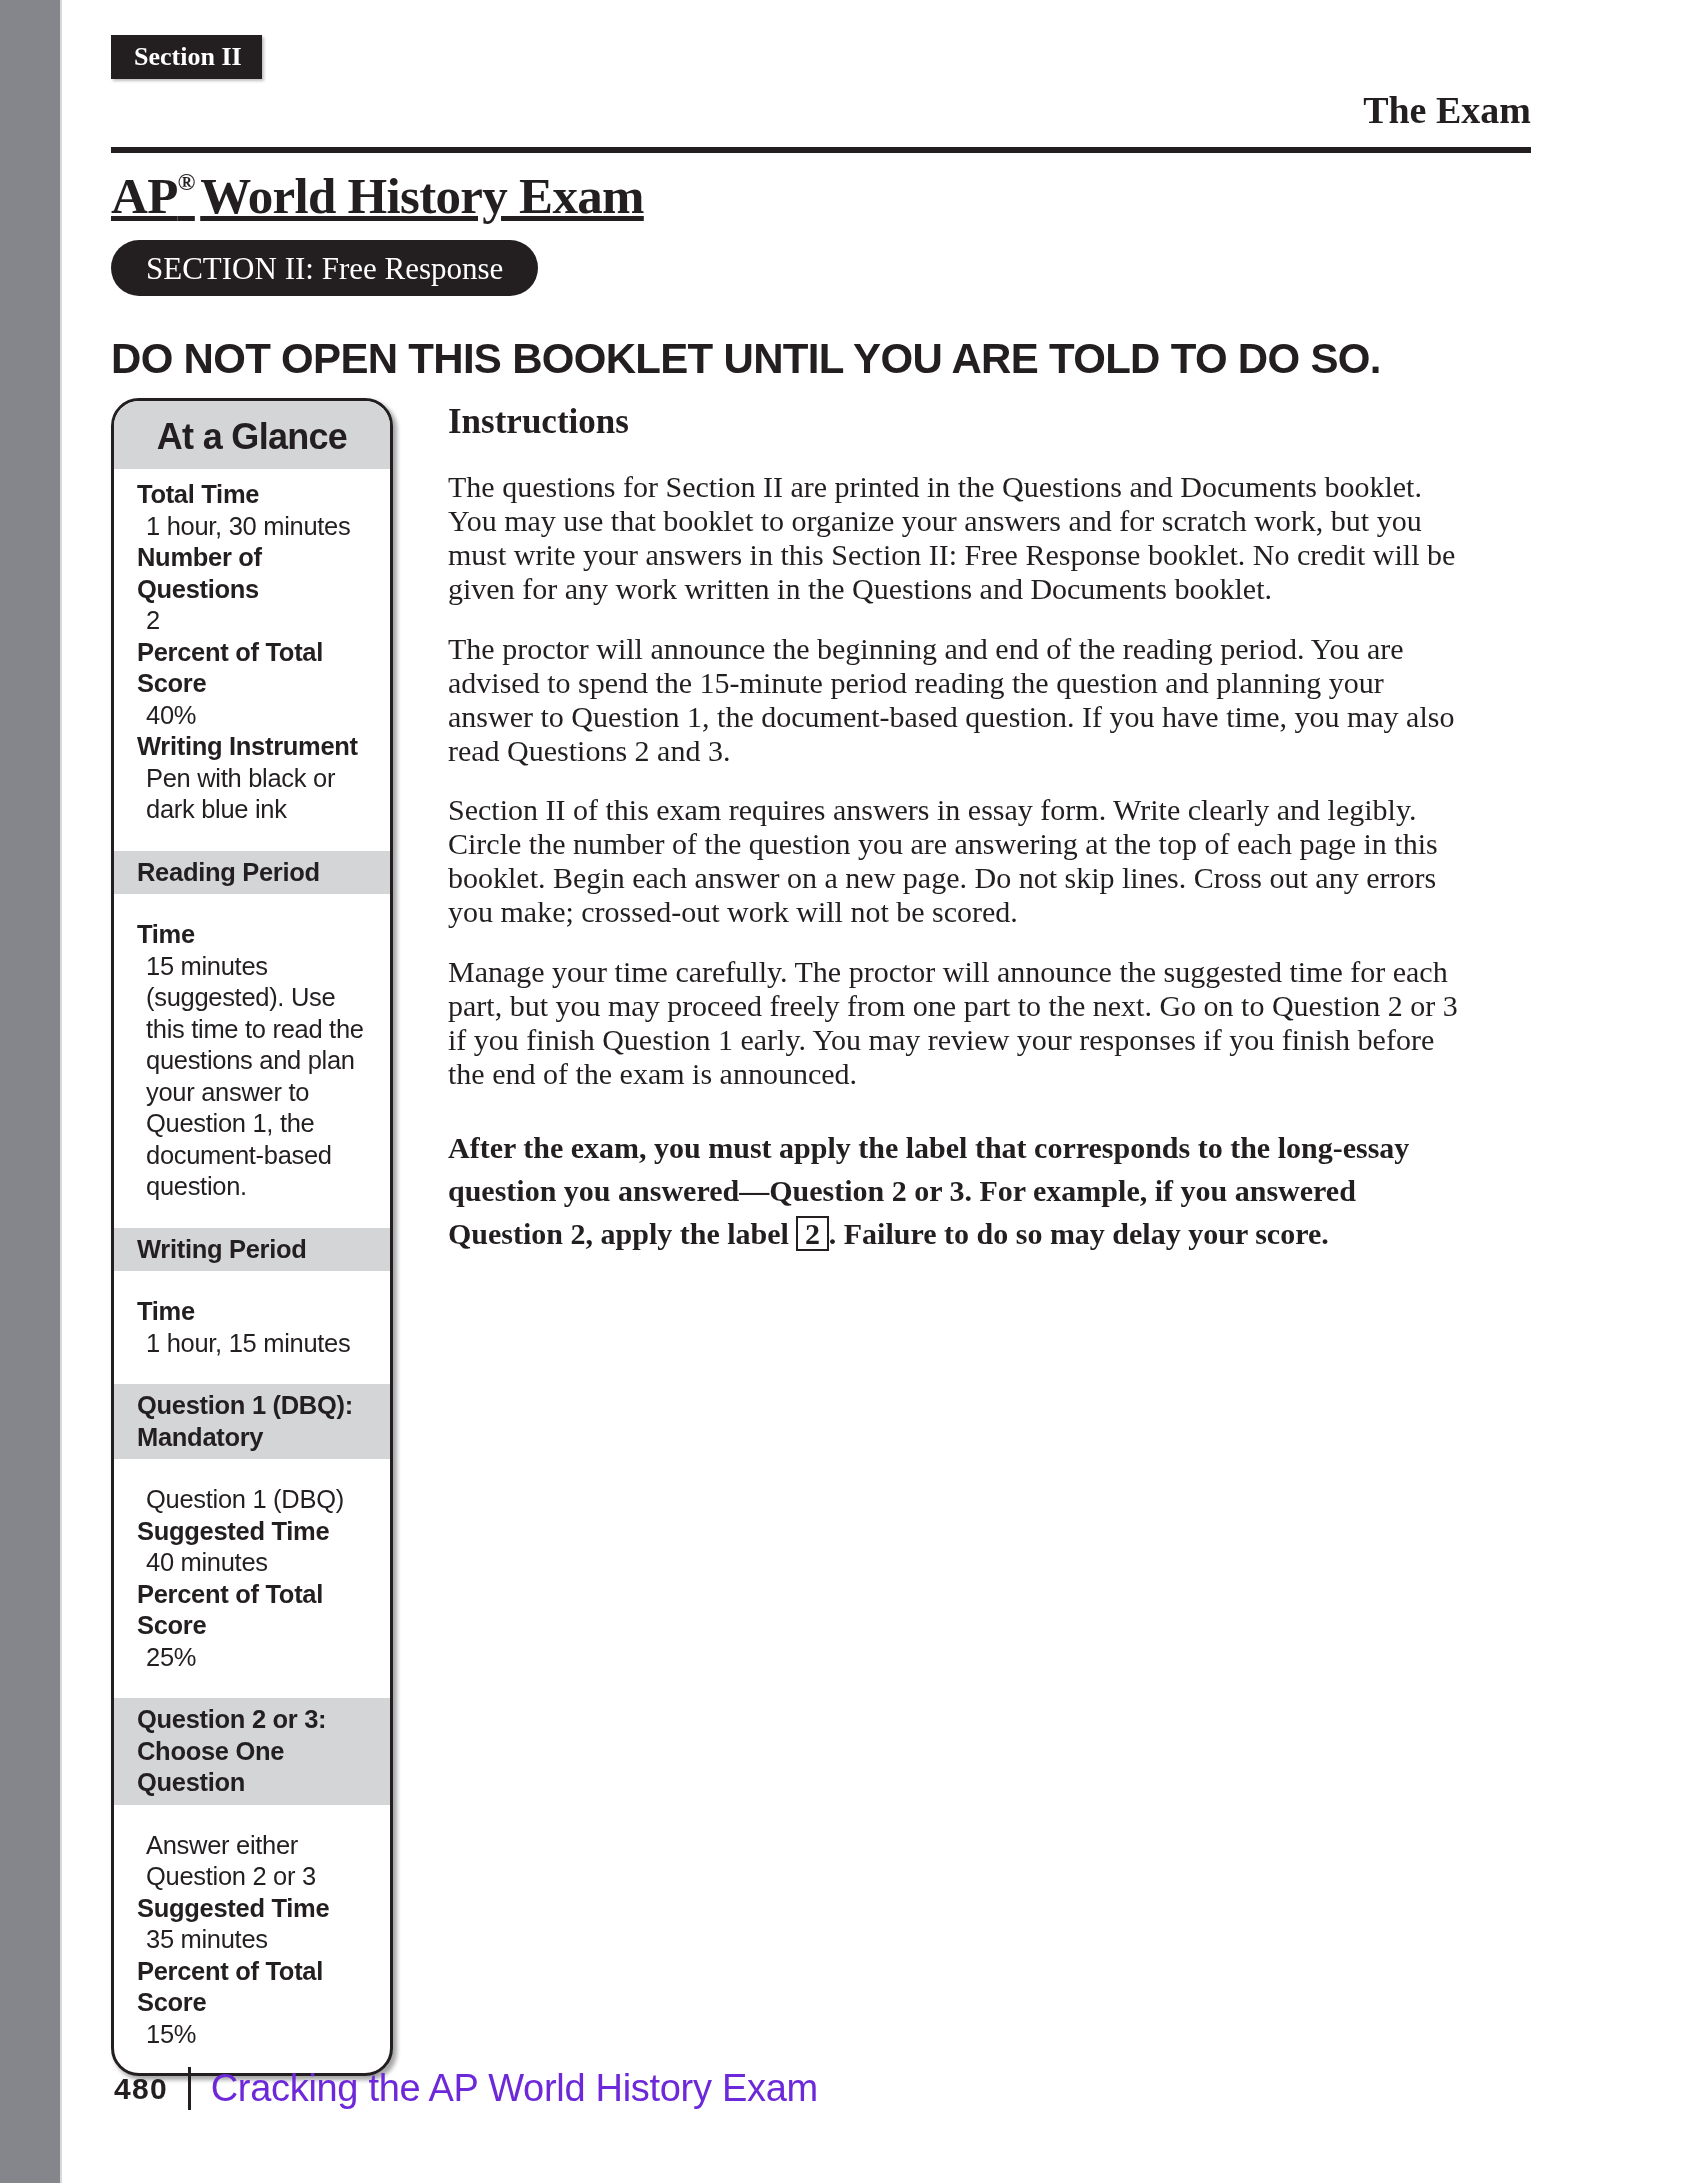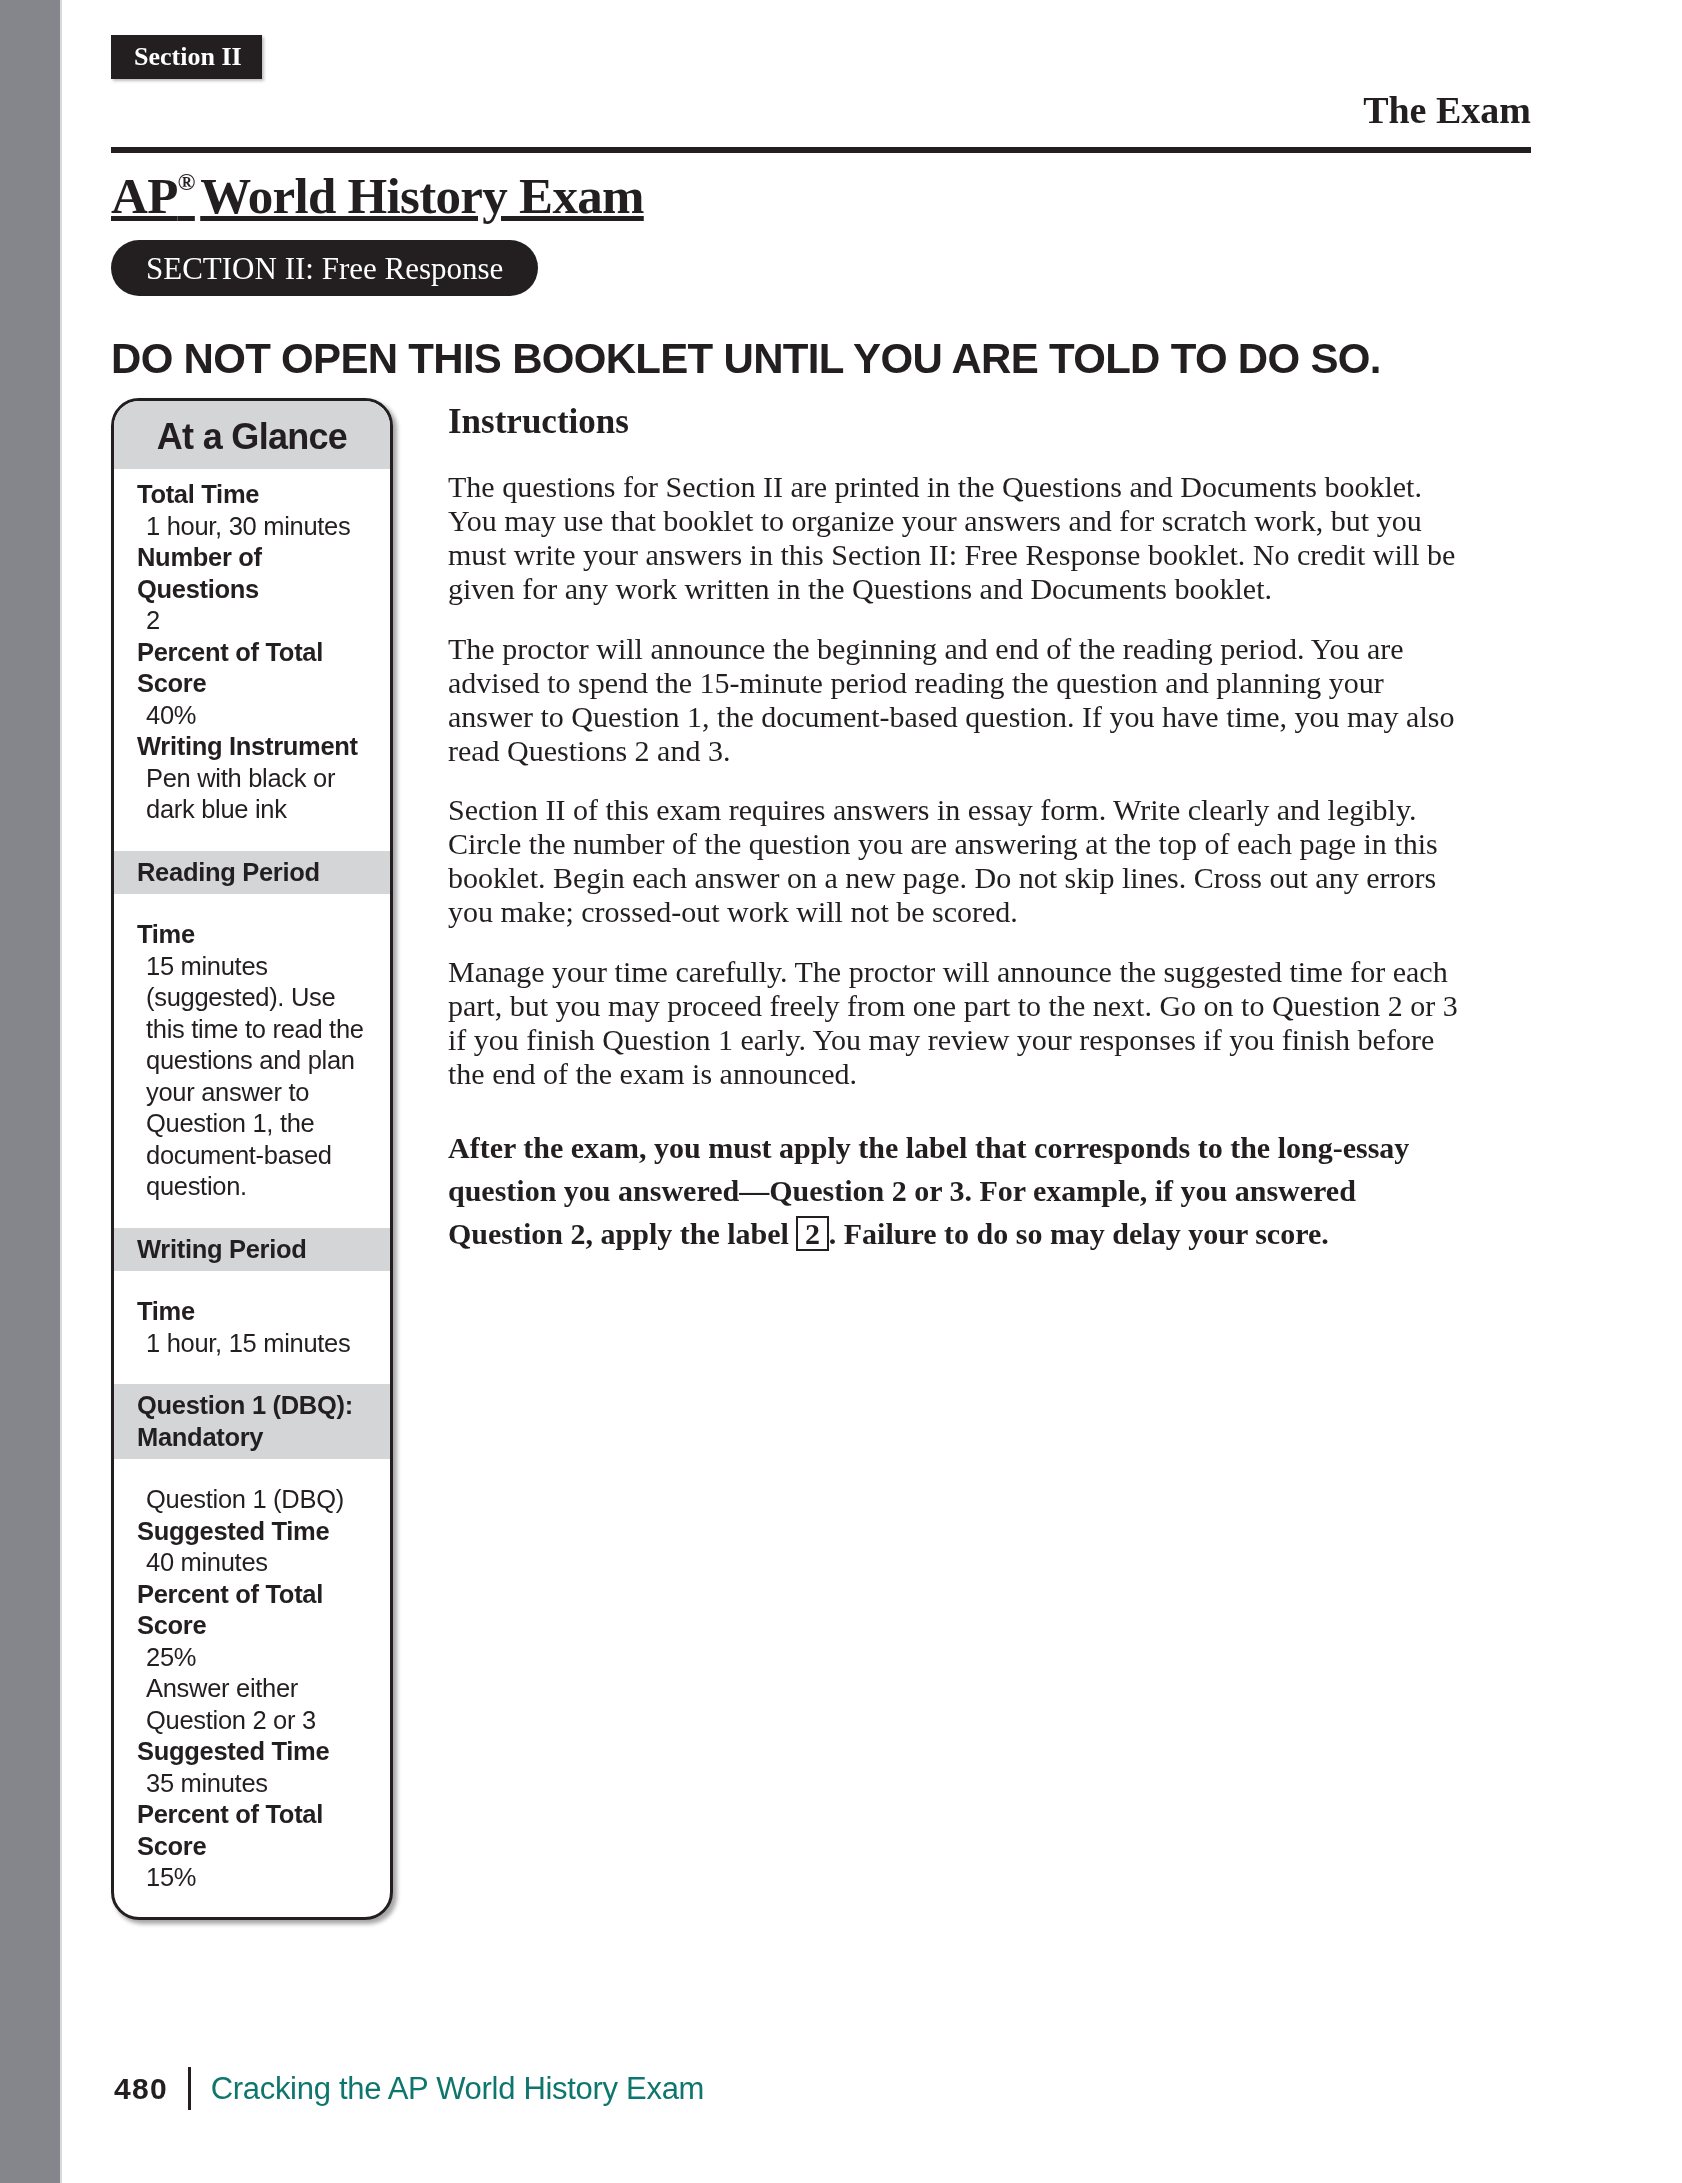--- a/index.html
+++ b/index.html
@@ -69,21 +69,21 @@
   .instructions p.final { font-weight:bold; font-size:30px; line-height:43px; margin:35px 0 0 0; }
   .boxed-label { display:inline-block; border:2.7px solid #231f20; padding:0 6.7px; line-height:1.05; }
 
   .footer {
     position:absolute; left:114px; top:2067px;
     display:flex; align-items:center;
     font-family:"Liberation Sans", sans-serif;
   }
   .footer .page-num { font-weight:bold; font-size:30px; letter-spacing:1.3px; }
   .footer .divider { width:2.7px; height:43px; background:#231f20; margin:0 20px; }
-  .footer .book-title { font-size:31px; color:#0f766e; letter-spacing:-0.3px; }
+  .footer .book-title { font-size:38px; color:#6d28d9; letter-spacing:-0.3px; }
 </style>
 </head>
 <body>
 
 <div class="page">
   <div class="edge-strip"></div>
 
   <div class="content">
 
     <div class="section-tab">Section II</div>
@@ -118,20 +118,21 @@
             <div class="glance-value">15 minutes (suggested). Use this time to read the questions and plan your answer to Question 1, the document-based question.</div>
             <div class="glance-band">Writing Period</div>
             <div class="glance-label">Time</div>
             <div class="glance-value">1 hour, 15 minutes</div>
             <div class="glance-band">Question 1 (DBQ): Mandatory</div>
             <div class="glance-value">Question 1 (DBQ)</div>
             <div class="glance-label">Suggested Time</div>
             <div class="glance-value">40 minutes</div>
             <div class="glance-label">Percent of Total Score</div>
             <div class="glance-value">25%</div>
+            <div class="glance-band">Question 2 or 3: Choose One Question</div>
             <div class="glance-value">Answer either Question 2 or 3</div>
             <div class="glance-label">Suggested Time</div>
             <div class="glance-value">35 minutes</div>
             <div class="glance-label">Percent of Total Score</div>
             <div class="glance-value">15%</div>
           </div>
       </aside>
 
       <div class="instructions">
         <h2>Instructions</h2>

